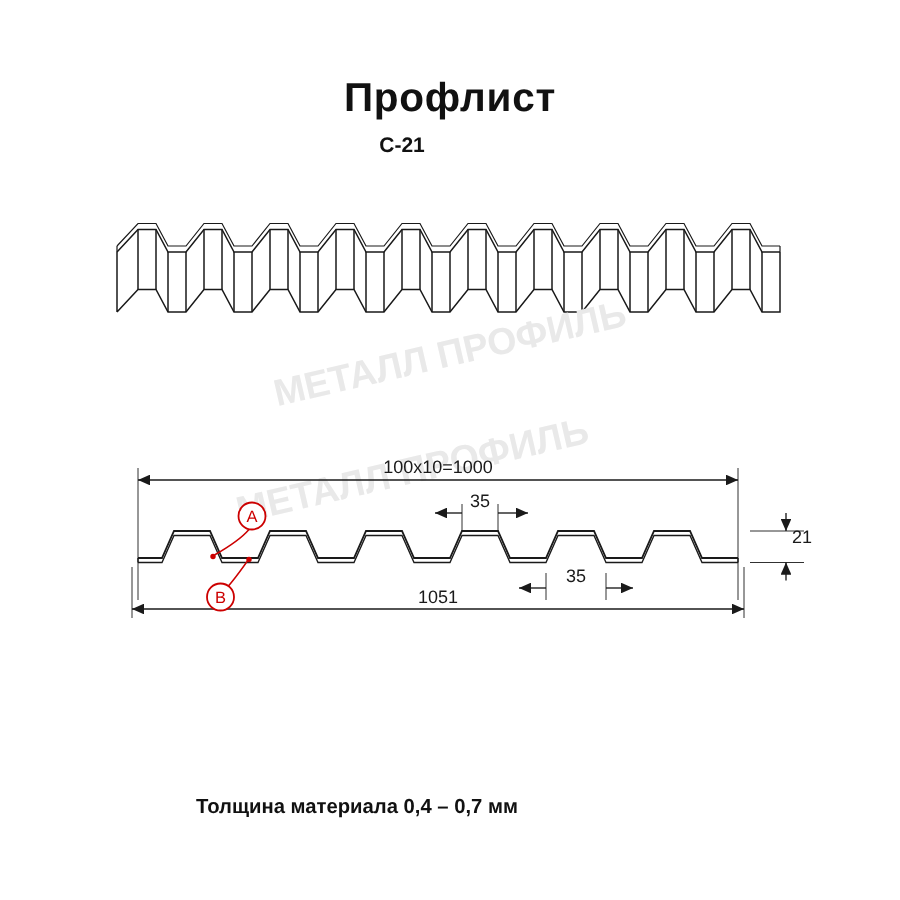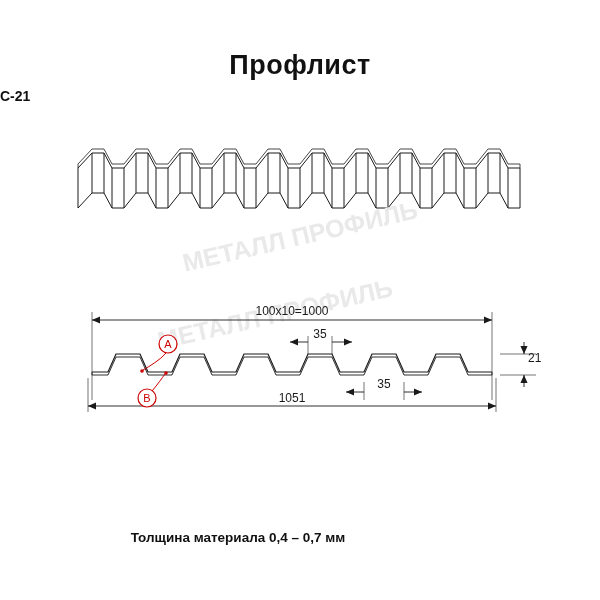--- a/index.html
+++ b/index.html
@@ -29,21 +29,21 @@
     font-size: 27px;
     font-weight: bold;
     letter-spacing: 0.5px;
     color: #111111;
   }
   .subtitle {
     position: absolute;
     top: 88px;
     left: 0;
     width: 536px;
-    text-align: left;
+    text-align: center;
     font-size: 14px;
     font-weight: bold;
     color: #111111;
   }
   .footer-note {
     position: absolute;
     top: 530px;
     left: 0;
     width: 476px;
     text-align: center;

